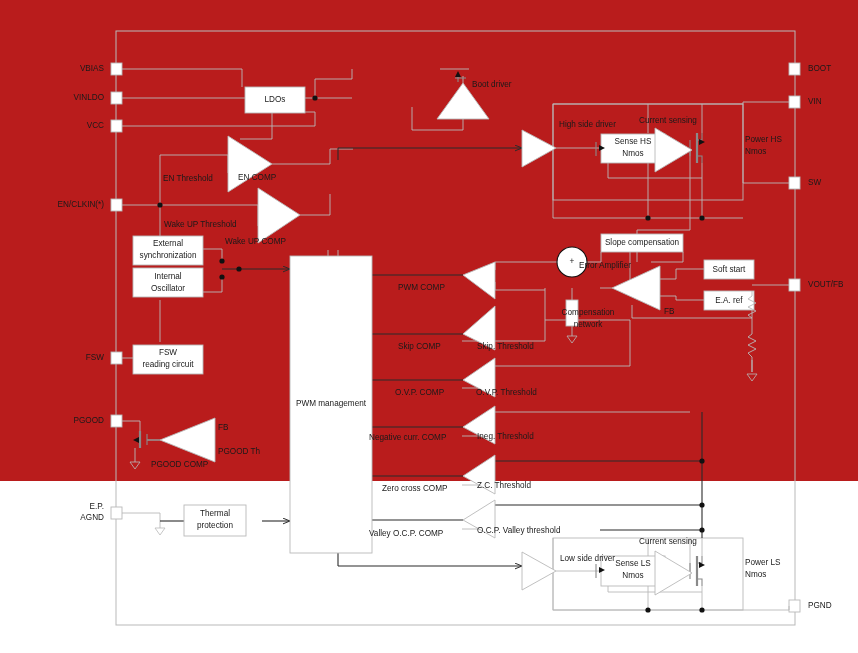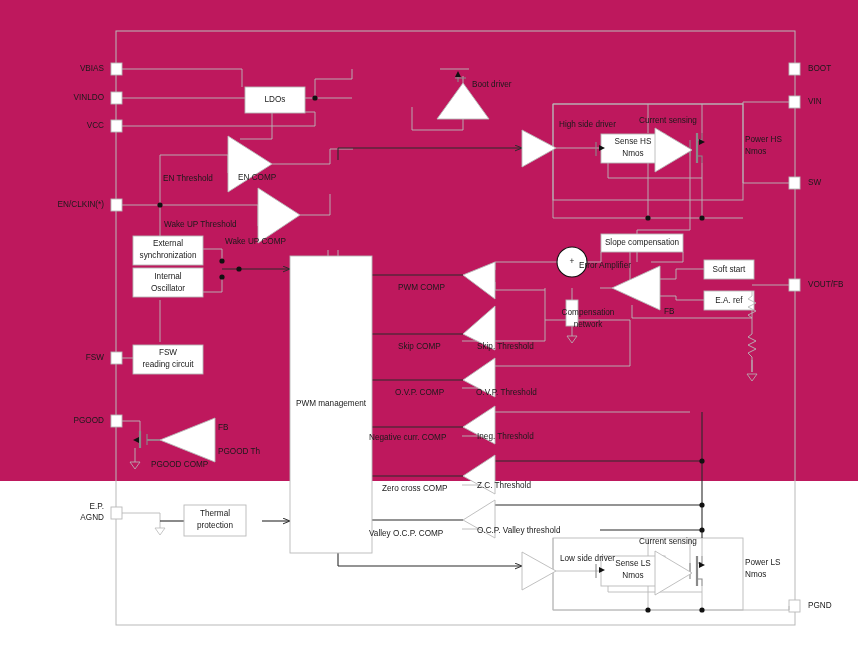--- a/index.html
+++ b/index.html
@@ -1,19 +1,19 @@
 <!DOCTYPE html>
 <html><head>
 <meta charset="utf-8">
 <title>Block Diagram</title>
 <style>
   html,body{margin:0;padding:0;background:#ffffff;}
   body{width:858px;height:653px;overflow:hidden;
        font-family:"Liberation Sans","DejaVu Sans",sans-serif;}
-  #stage{position:relative;width:858px;height:481px;background:#be185d;text-align:center;}
+  #stage{position:relative;width:858px;height:481px;background:#b91c1c;text-align:center;}
   svg{position:absolute;left:0;top:0;width:858px;height:653px;}
   .lbl{font-size:8.2px;fill:#1a1a1a;font-family:"Liberation Sans","DejaVu Sans",sans-serif;}
   .lbl-pin{font-size:8.2px;fill:#1a1a1a;}
   text{dominant-baseline:middle;}
 </style>
 </head>
 <body>
 
 <div id="stage">
 <svg viewBox="0 0 858 653" xmlns="http://www.w3.org/2000/svg">

